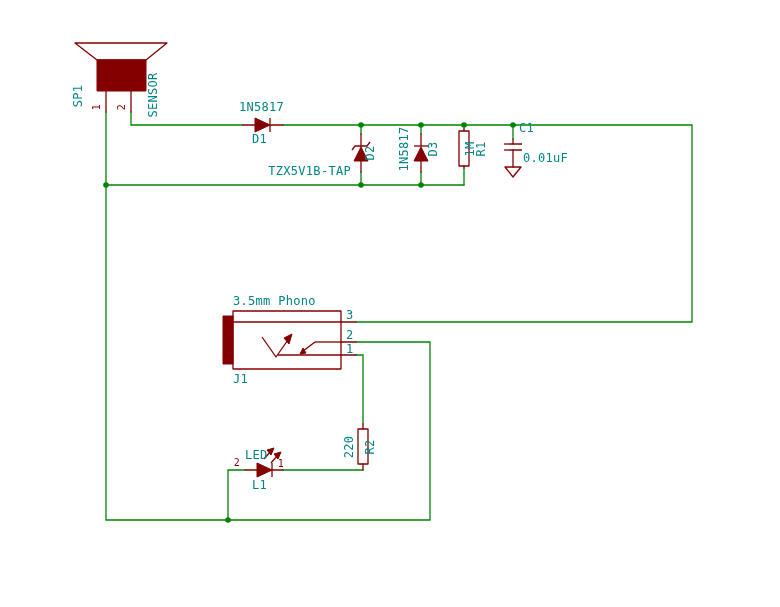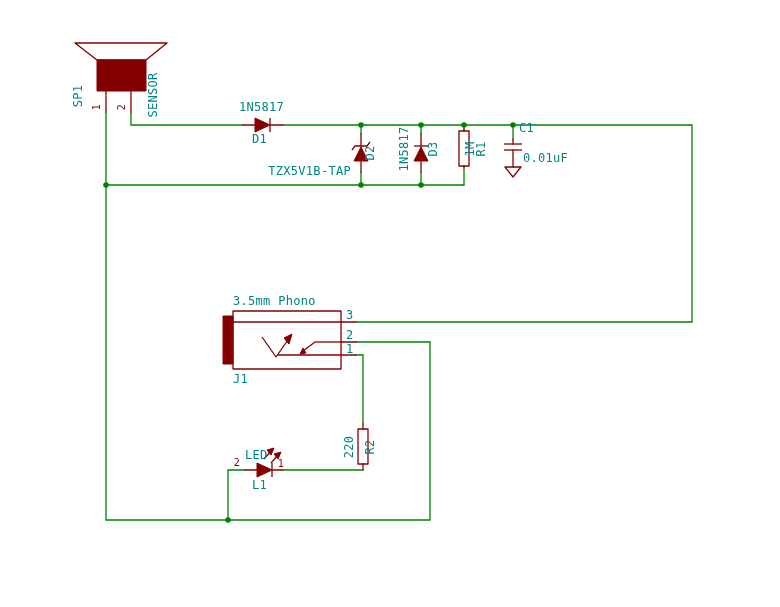--- a/index.html
+++ b/index.html
@@ -6,21 +6,21 @@
     --color-background: #FFFFFF;
     --color-wire: #008400;
     --color-body: #840000;
     --color-label: #008484;
     --color-pin_number: #840000;
   }
   html, body { margin: 0; padding: 0; background: var(--color-background); }
   .schematic-page {
     width: 780px; height: 607px;
     background: var(--color-background);
-    position: relative; overflow: hidden;
+    position: relative; overflow: hidden; border-radius: 28px;
   }
   svg text {
     font-family: "DejaVu Sans Mono", monospace;
     letter-spacing: 0.3px;
   }
   .label   { fill: var(--color-label); font-size: 12px; }
   .pinnum  { fill: var(--color-pin_number); font-size: 10px; }
   .wire    { stroke: var(--color-wire); stroke-width: 1.3; fill: none; stroke-linecap: round; }
   .pin     { stroke: var(--color-body); stroke-width: 1.3; fill: none; stroke-linecap: round; }
   .body    { stroke: var(--color-body); stroke-width: 1.3; fill: none; stroke-linejoin: round; }

